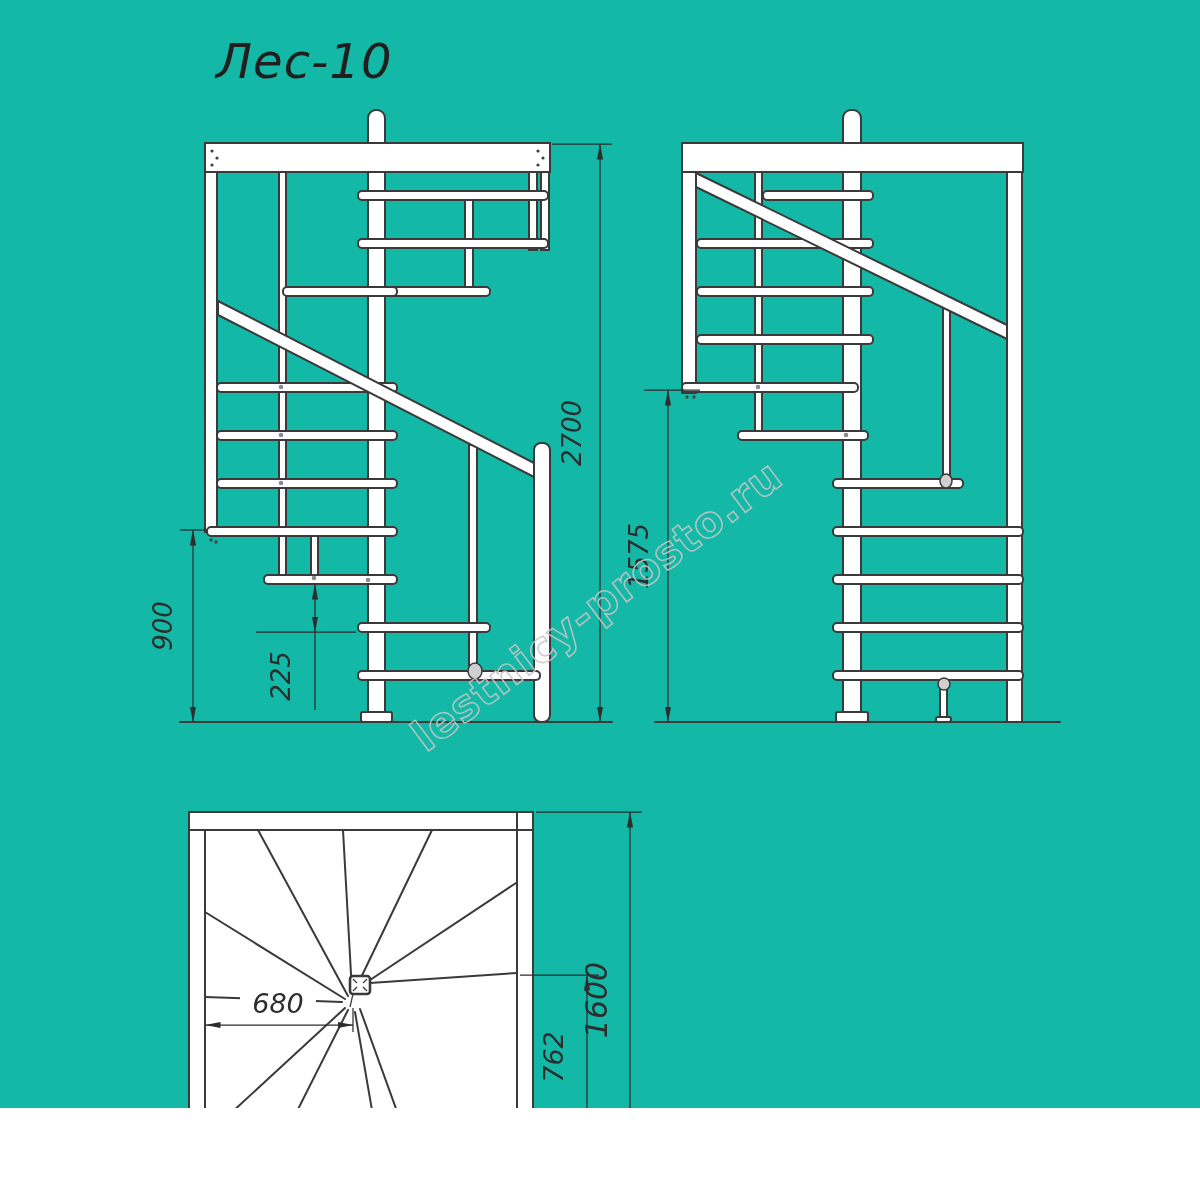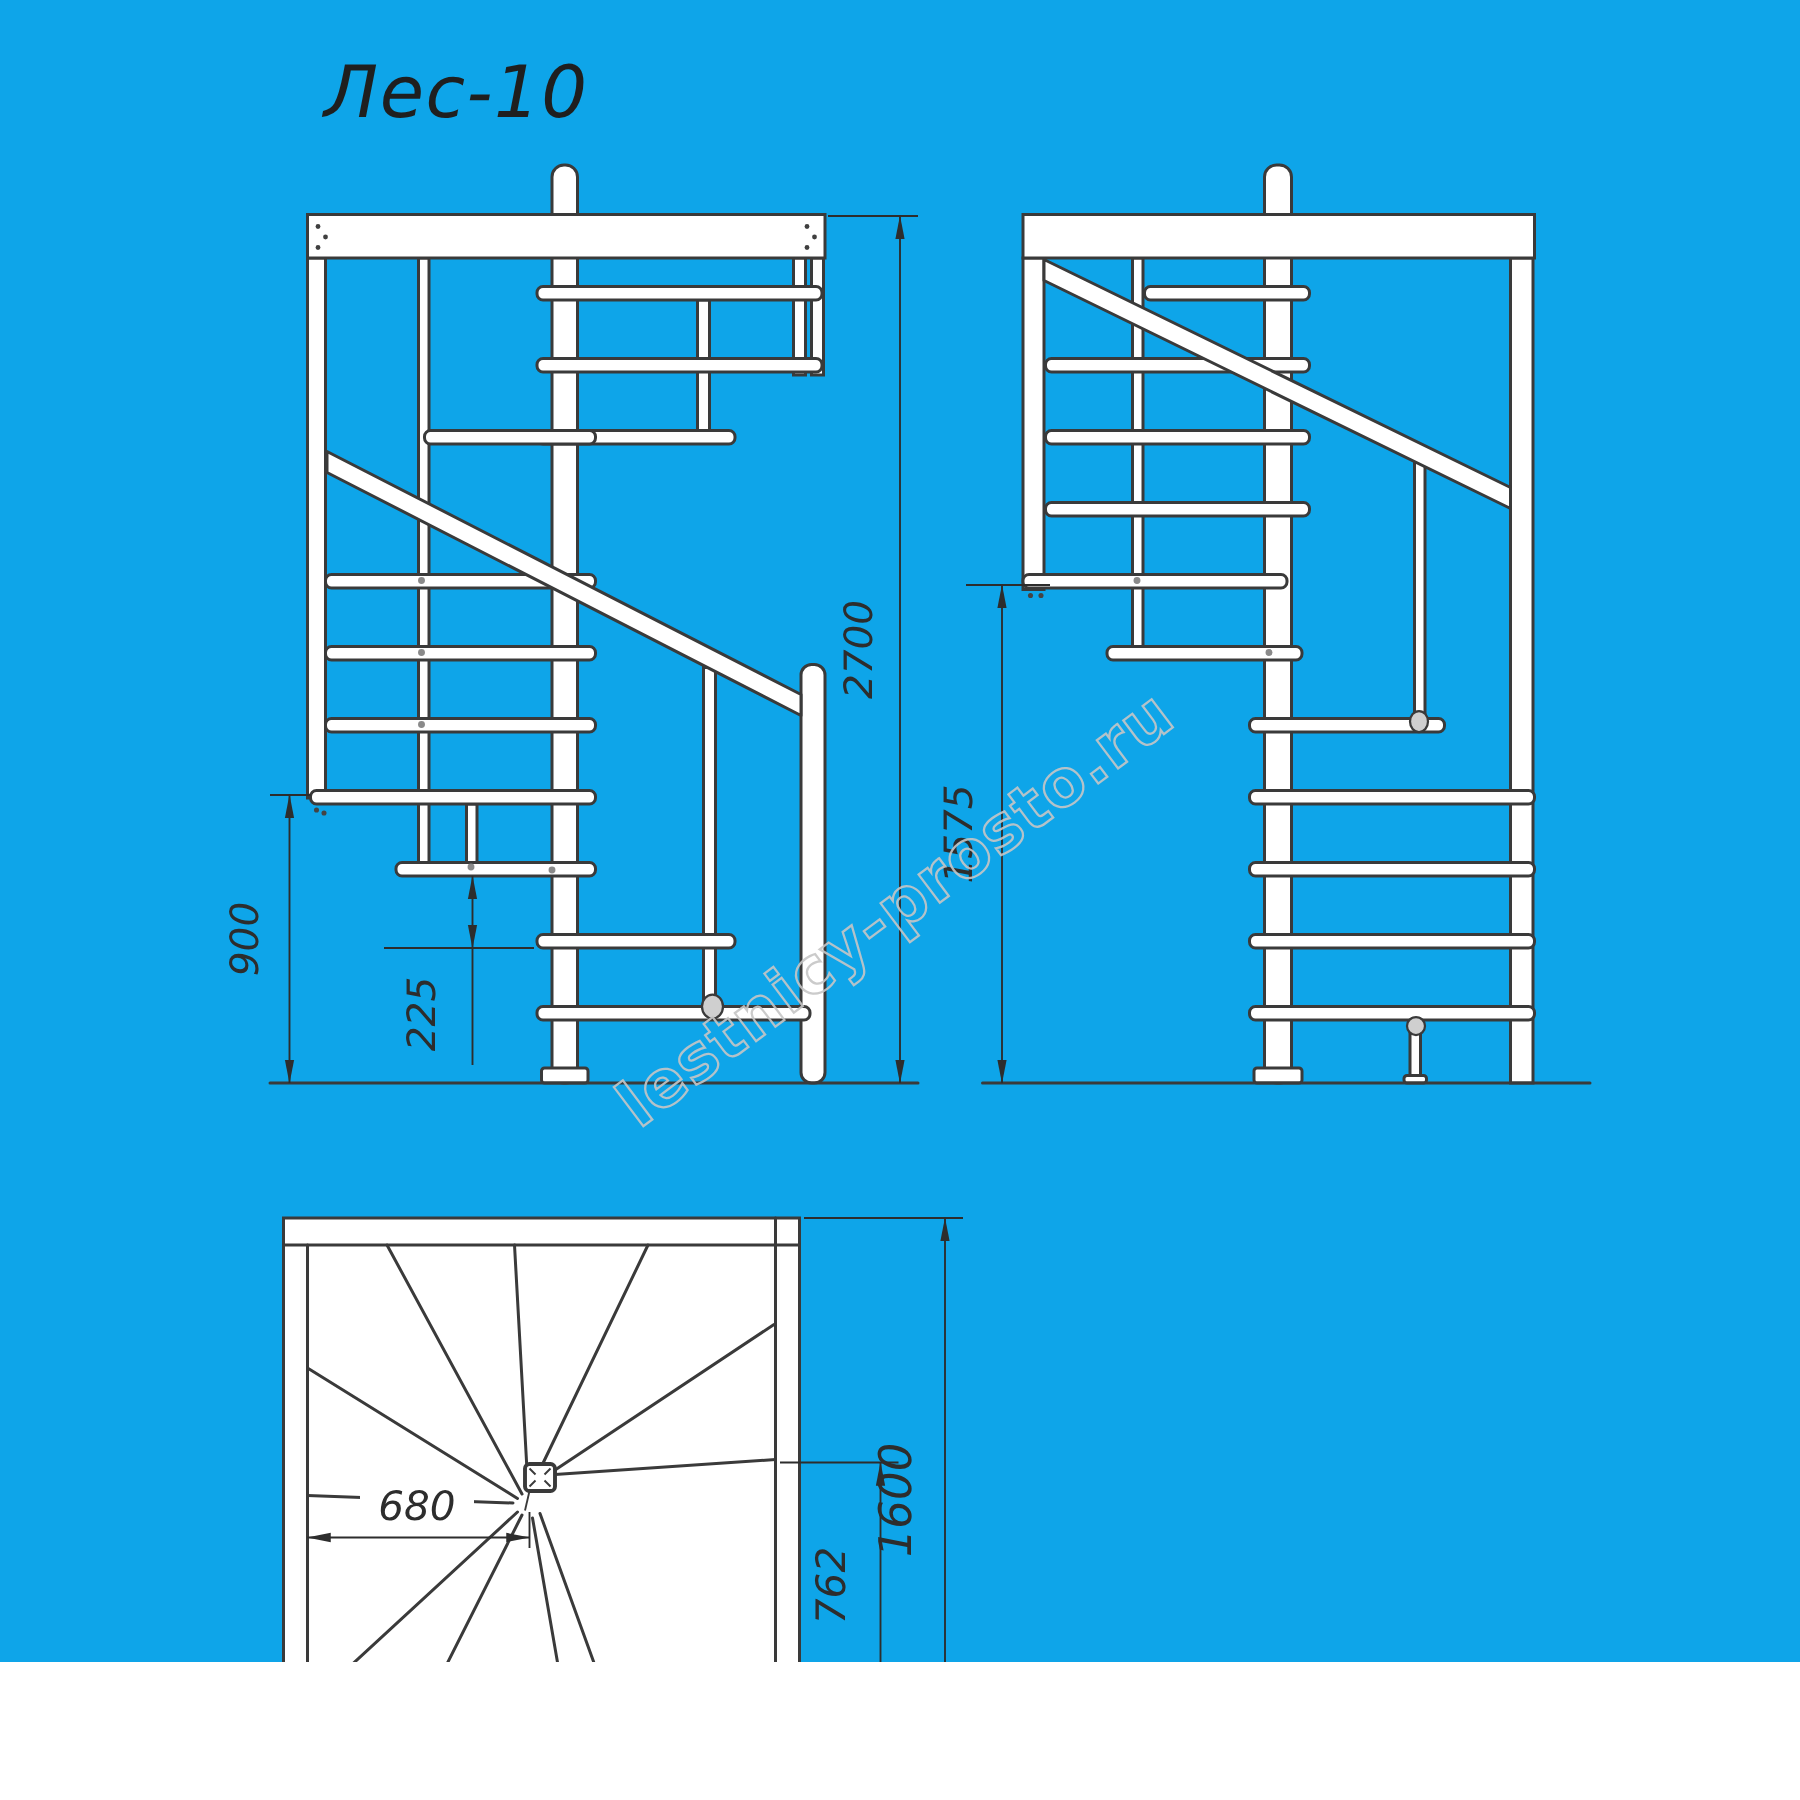--- a/index.html
+++ b/index.html
@@ -1,16 +1,16 @@
 <!DOCTYPE html>
 <html><head>
 <meta charset="utf-8">
 <style>
   html,body{margin:0;padding:0;background:#ffffff;}
-  .stage{width:1200px;height:1108px;position:relative;background:#0ea5e9;overflow:hidden;}
+  .stage{width:1200px;height:1108px;position:relative;background:#14b8a6;overflow:hidden;}
   svg{display:block;}
   .part{fill:#ffffff;stroke-width:2;}
   .solid{stroke-width:2;fill:none;stroke-linecap:round;}
   .thin{stroke-width:1.25;fill:none;}
   .rail{fill:#ffffff;stroke-width:2;stroke-linejoin:round;}
   .dot{fill:#8a8a8a;stroke:none;}
   .screw{fill:#3f3f3f;stroke:none;}
   .foot{fill:#444444;stroke:none;}
   .ball{fill:#cfcfcf;stroke-width:1.5;}
   .step{stroke-width:2;fill:none;stroke-linecap:round;}

